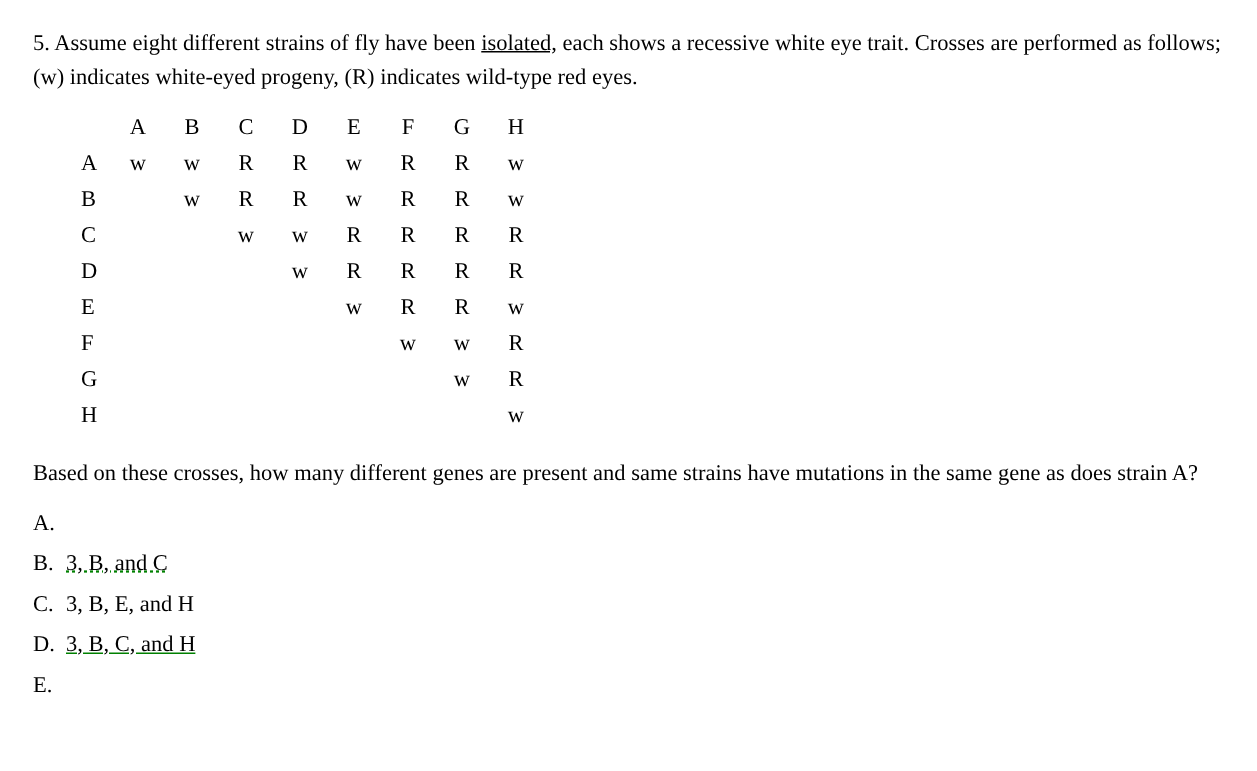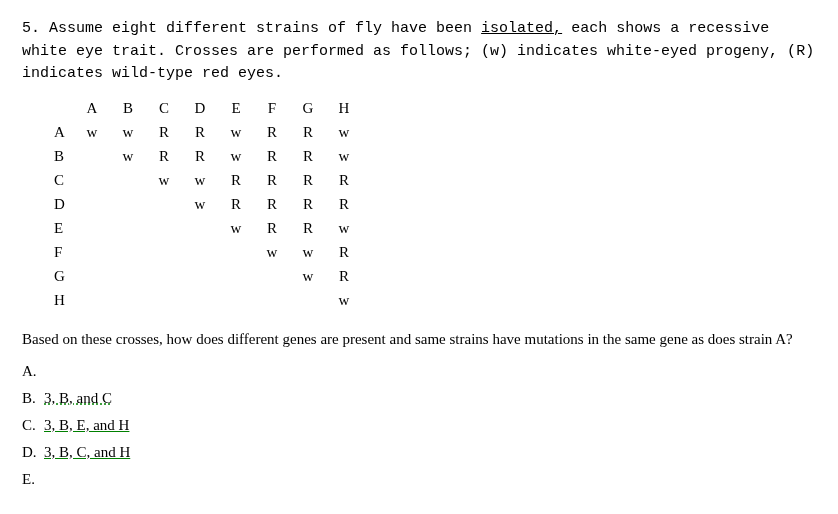--- a/index.html
+++ b/index.html
@@ -7,21 +7,20 @@
       background: #fff;
       font-family: "Times New Roman", Times, serif;
       font-size: 15px;
       color: #000;
       width: 838px;
       min-height: 514px;
       padding: 18px 22px;
     }
     .question-text {
       line-height: 1.5;
-      font-family: Liberation Mono, monospace;
     }
     .question-text span.underline {
       text-decoration: underline;
     }
     .cross-table {
       margin: 10px 0 10px 30px;
       border-collapse: separate;
       border-spacing: 0;
     }
     .cross-table td {
@@ -51,21 +50,20 @@
     }
     .answer-line {
       display: flex;
       align-items: baseline;
     }
     .answer-label {
       min-width: 22px;
       display: inline-block;
     }
     .underline-green {
-      text-decoration: underline;
       text-decoration-color: green;
     }
     .underline-dotted-green {
       text-decoration: underline;
       text-decoration-style: dotted;
       text-decoration-color: green;
       margin-top: 32px;
     }
     .underline-solid-green {
       text-decoration: underline;
@@ -188,21 +186,21 @@
       <td></td>
       <td></td>
       <td></td>
       <td></td>
       <td>w</td>
     </tr>
   </tbody>
 </table>
 
 <div class="based-on">
-  <span>Based on these crosses, how does different genes are present </span><span>and</span><span> same strains have mutations in the same gene as does strain A?</span>
+  <span>Based on these crosses, how many different genes are present </span><span>and</span><span> same strains have mutations in the same gene as does strain A?</span>
 </div>
 
 <div class="answers">
 
   <div class="answer-line">
     <span class="answer-label">A.</span>
   </div>
 
   <div class="answer-line">
     <span class="answer-label">B.</span>

